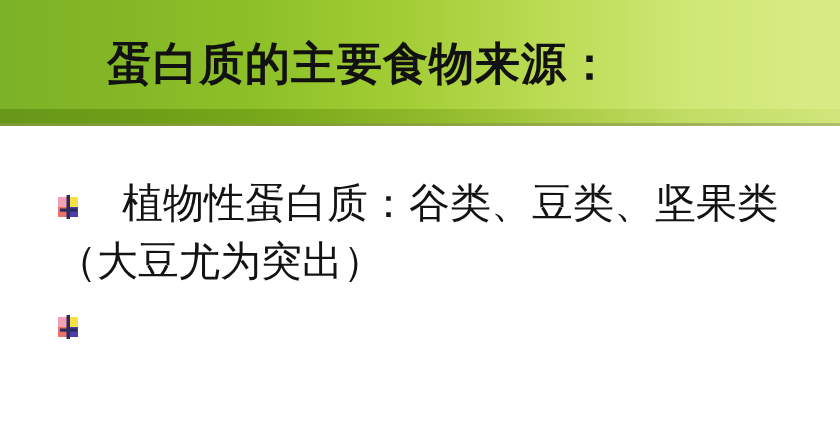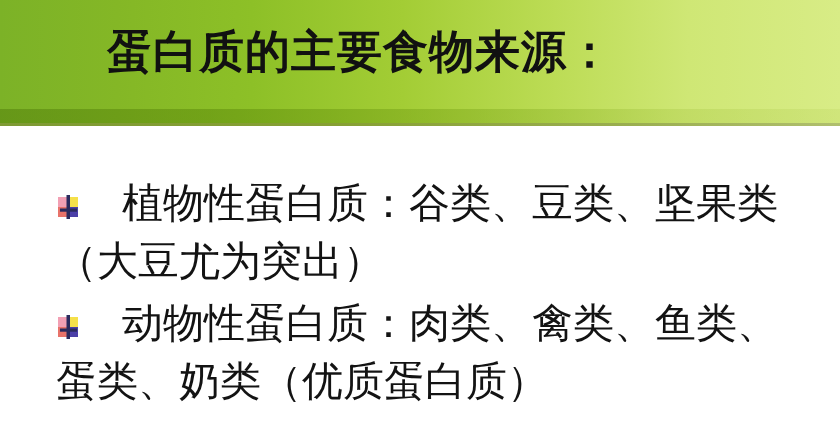--- a/index.html
+++ b/index.html
@@ -66,21 +66,21 @@
     background: linear-gradient(to right,
                 #7e9a34 0%,
                 #869f33 40%,
                 #9aae50 75%,
                 #b0bf6e 100%);
   }
 
   #slide-title {
     position: absolute;
     left: 0;
-    top: 24px;
+    top: 36px;
     width: 840px;
     text-align: center;
     padding-right: 120px;
     box-sizing: border-box;
     font-family: "DejaVu Serif", "Liberation Serif", serif;
     font-size: 45px;
     line-height: 56px;
     font-weight: 700;
     color: #111111;
     letter-spacing: 1px;
@@ -163,17 +163,16 @@
       <span class="bullet-marker">
         <svg width="24" height="24" viewBox="0 0 24 24" aria-hidden="true">
           <rect x="2" y="2" width="10" height="10" fill="#f2a0b4"></rect>
           <rect x="12" y="2" width="10" height="10" fill="#f5e04a"></rect>
           <rect x="2" y="12" width="10" height="10" fill="#e8736a"></rect>
           <rect x="12" y="12" width="10" height="10" fill="#4b3fa8"></rect>
           <rect x="10.5" y="0" width="3.5" height="24" fill="#2b2b5e"></rect>
           <rect x="4" y="13.5" width="17" height="3.2" fill="#2b2b5e"></rect>
         </svg>
       </span>
-      <span class="bullet-text">动物性蛋白质：肉类、禽类、鱼类、蛋类、奶类（优质蛋白质）</span>
     </div>
 
   </div>
 </div>
 
 </body></html>

